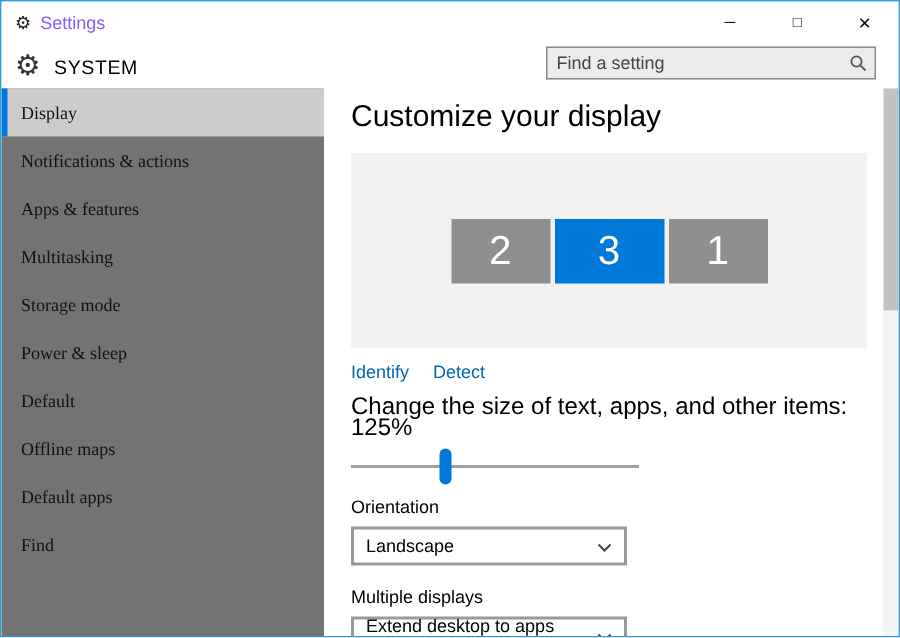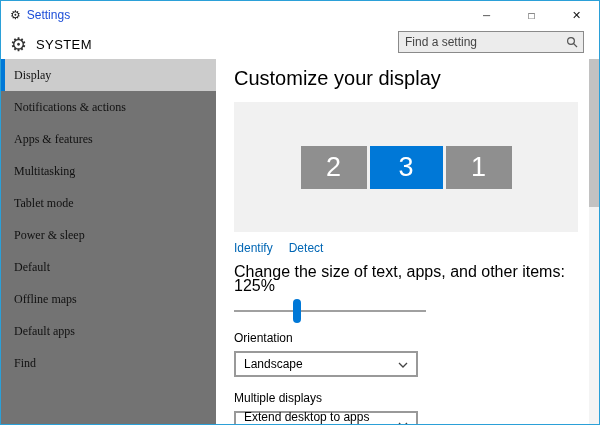--- a/index.html
+++ b/index.html
@@ -3,30 +3,30 @@
 <meta charset="utf-8">
 <style>
   * { margin:0; padding:0; box-sizing:border-box; }
   html,body { width:600px; height:425px; font-family:"Liberation Sans", sans-serif; background:#fff; }
   .window { width:600px; height:425px; border:1px solid #2ba0d8; background:#fff; position:relative; overflow:hidden; }
 
   
   .titlebar { height:28px; display:flex; align-items:center; background:#fff; }
   .tb-left { display:flex; align-items:center; gap:6px; padding-left:9px; flex:1; }
   .tb-gear { font-size:12px; color:#222; }
-  .tb-title { font-size:12px; color:#1d4ed8; }
+  .tb-title { font-size:12px; color:#8b5cf6; }
   .tb-controls { display:flex; height:100%; }
   .tb-btn { width:45px; height:100%; display:flex; align-items:center; justify-content:center; font-size:10px; color:#111; cursor:default; }
   .tb-btn.close { font-size:11px; }
 
   
   .header { height:30px; display:flex; align-items:center; padding-left:9px; position:relative; background:#fff; }
   .hdr-gear { font-size:19px; color:#333; margin-right:9px; line-height:1; }
   .hdr-title { font-size:13px; color:#000; letter-spacing:0.4px; }
-  .search { position:absolute; right:15px; top:2px; width:186px; height:22px; border:1px solid #8a8a8a; background:#ececec; display:flex; align-items:center; }
+  .search { position:absolute; right:15px; top:2px; width:220px; height:22px; border:1px solid #8a8a8a; background:#ececec; display:flex; align-items:center; }
   .search input { flex:1; min-width:0; border:none; background:transparent; padding:0 6px; font-size:12px; font-family:inherit; outline:none; color:#333; }
   .search input::placeholder { color:#444; opacity:1; }
   .search-icon { width:22px; display:flex; align-items:center; justify-content:center; cursor:pointer; }
 
   
   .body-area { display:flex; height:calc(100% - 58px); position:relative; }
   .sidebar { width:215px; background:#737373; flex:none;font-family:Liberation Serif, serif; }
   .nav-item { height:32px; display:flex; align-items:center; padding-left:13px; font-size:12px; color:#111; cursor:default; }
   .nav-item.selected { background:#cccccc; border-left:4px solid #0078d7; padding-left:9px; }
 
@@ -84,21 +84,21 @@
     </div>
   </div>
 
   <div class="body-area">
 
     <div class="sidebar">
       <div class="nav-item selected">Display</div>
       <div class="nav-item">Notifications &amp; actions</div>
       <div class="nav-item">Apps &amp; features</div>
       <div class="nav-item">Multitasking</div>
-      <div class="nav-item">Tablet mode</div>
+      <div class="nav-item">Storage mode</div>
       <div class="nav-item">Power &amp; sleep</div>
       <div class="nav-item">Default</div>
       <div class="nav-item">Offline maps</div>
       <div class="nav-item">Default apps</div>
       <div class="nav-item">Find</div>
     </div>
 
     <div class="content">
       <div class="heading">Customize your display</div>
 

